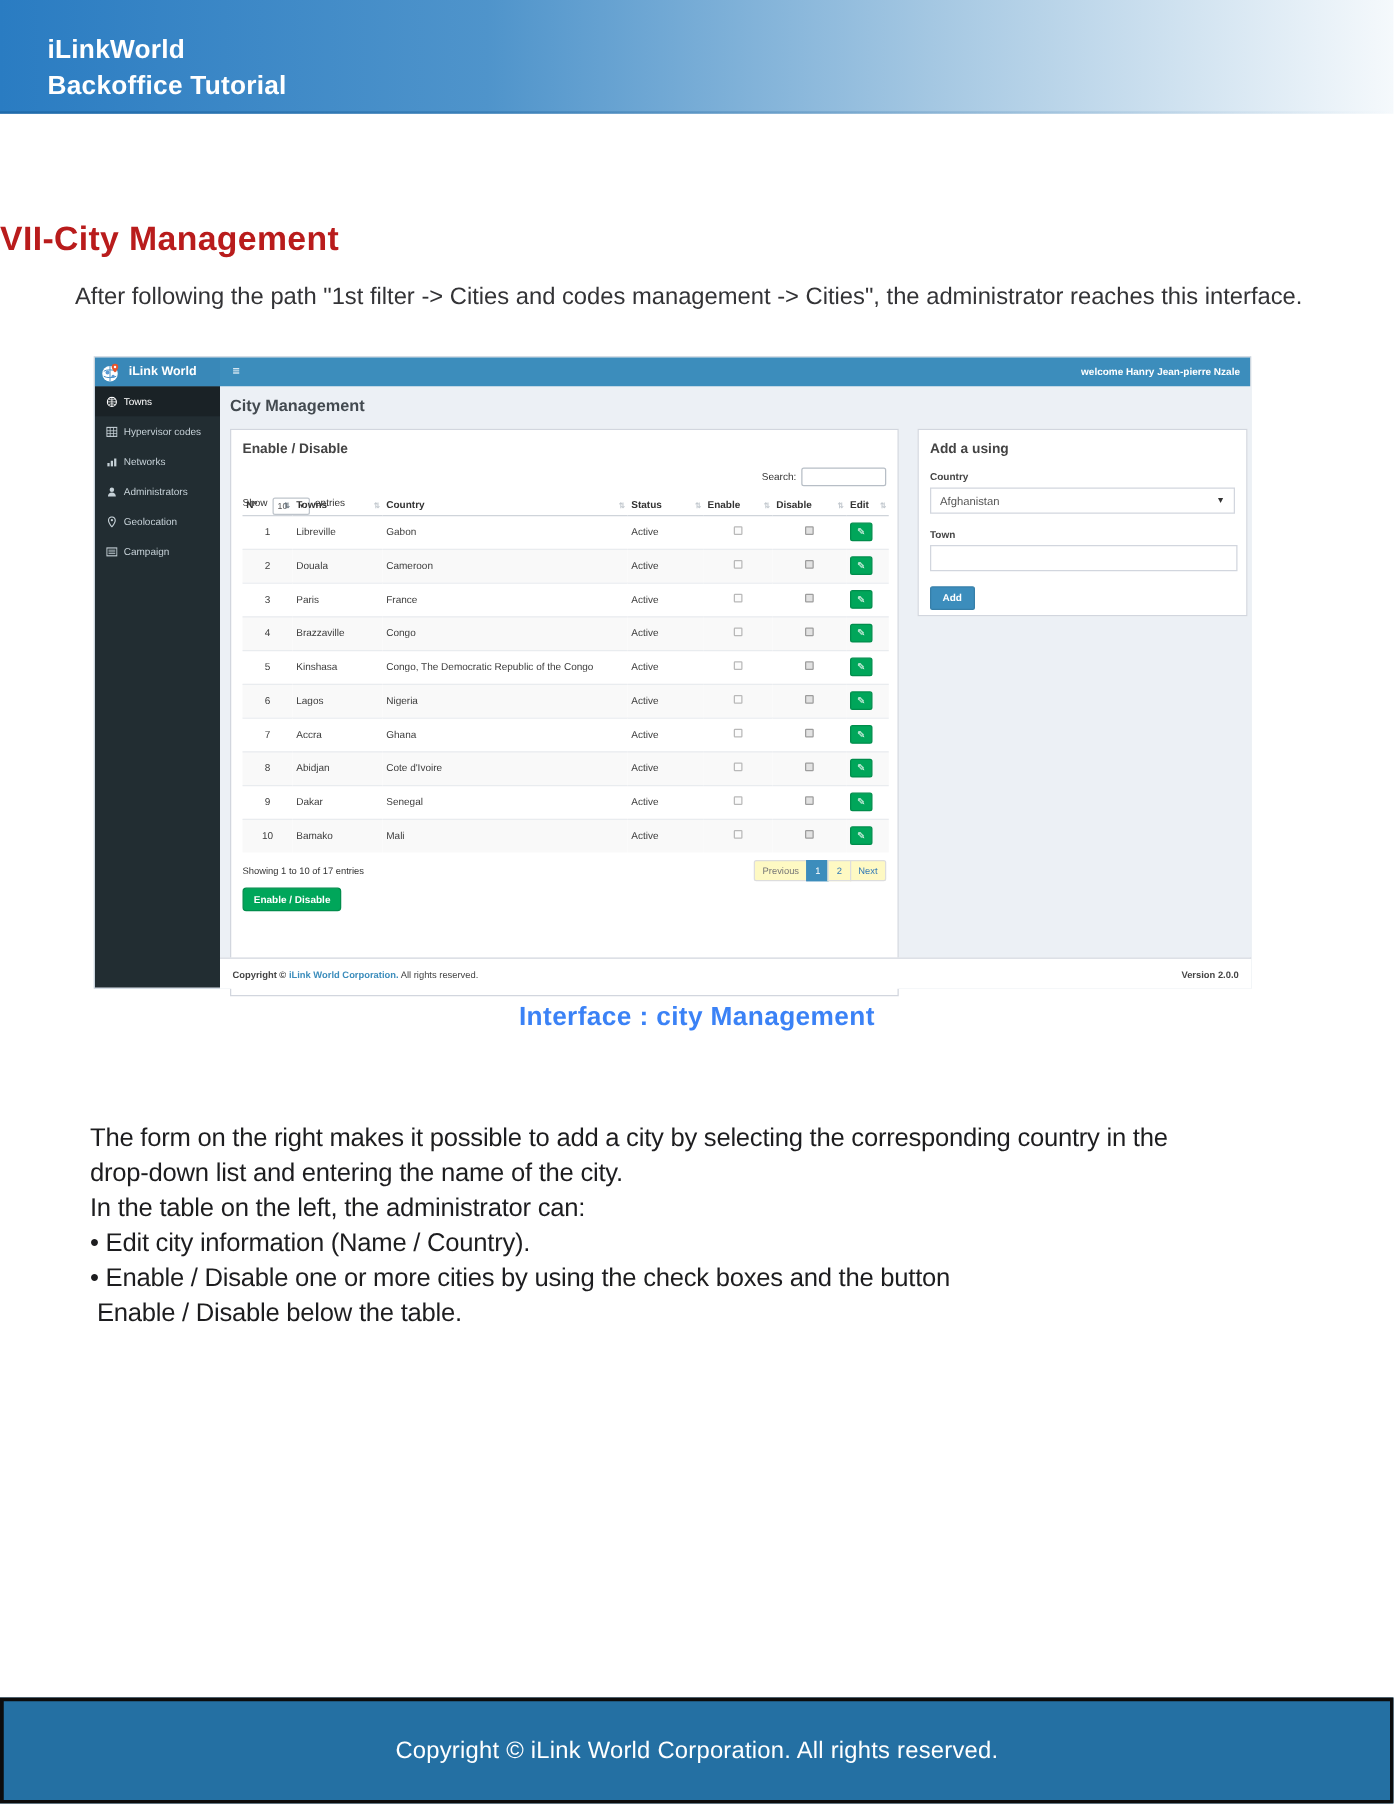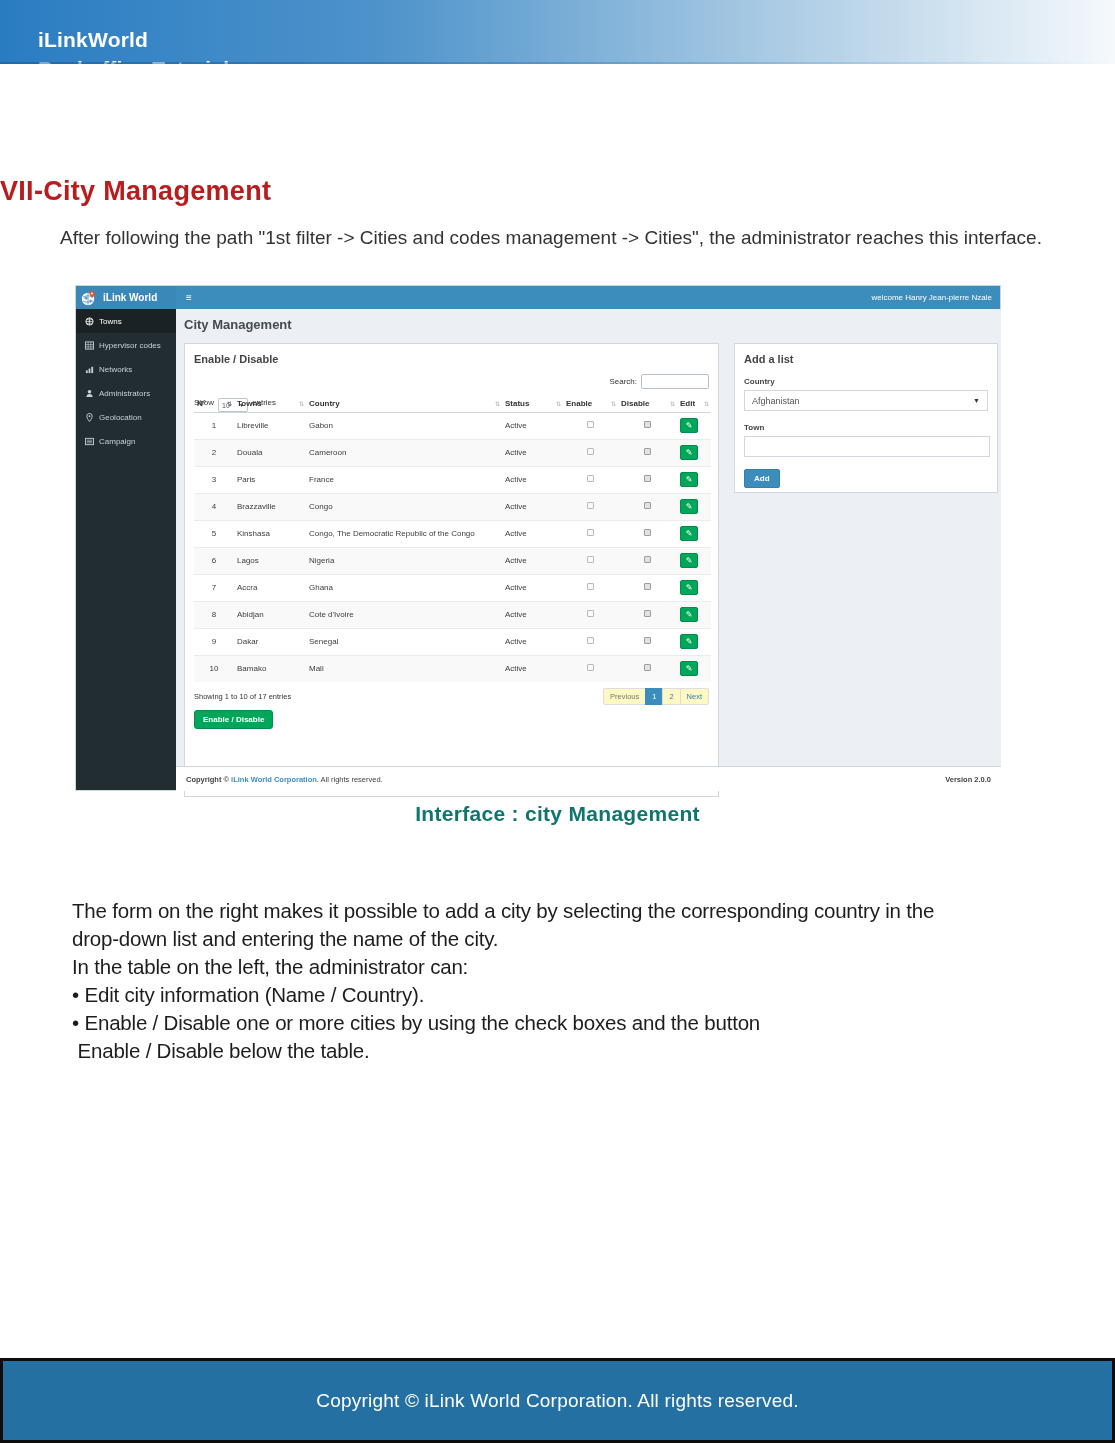--- a/index.html
+++ b/index.html
@@ -1,21 +1,21 @@
 <!DOCTYPE html>
 <html><head>
 <meta charset="utf-8">
 <style>
   * { margin:0; padding:0; box-sizing:border-box; }
   html,body { background:#fff; }
   body { font-family:"Liberation Sans", sans-serif; }
   .page { position:relative; width:1115px; height:1443px; background:#fff; overflow:hidden; }
 
   
-  .doc-header { position:absolute; left:0; top:0; width:1115px; height:64px;
+  .doc-header { position:absolute; left:0; top:0; width:1115px; height:91px;
     background:linear-gradient(90deg,#2a7cc2 0%,#4f94cb 35%,#a7c9e3 68%,#f5f9fc 100%);
     padding:25px 0 0 38px; }
   .doc-header:after { content:""; position:absolute; left:0; bottom:0; height:2px; width:100%;
     background:linear-gradient(90deg,rgba(23,92,150,.55),rgba(255,255,255,0)); }
   .doc-header div { color:#fff; font-size:21px; font-weight:600; line-height:29px; letter-spacing:.2px; }
 
   
   .doc-title { position:absolute; left:0; top:176px; width:100%; text-align:left;
     font-size:27px; font-weight:700; color:#b91c1c; letter-spacing:.3px; }
   .doc-intro { position:absolute; left:60px; top:224px; width:1012px;
@@ -23,21 +23,21 @@
 
   
   .shot { position:absolute; left:75px; top:285px; width:926px; height:506px;
     border:1px solid #ccd6df; background:#ecf0f5; font-family:"Liberation Sans",sans-serif; }
   .shot-logo { position:absolute; left:0; top:0; width:100px; height:23px; background:#3988b8;
     display:flex; align-items:center; padding-left:5px; z-index:3; }
   .shot-logo .brand { color:#fff; font-size:10px; font-weight:700; margin-left:6px; }
   .shot-navbar { position:absolute; left:100px; top:0; right:0; height:23px; background:#3c8dbc;
     display:flex; align-items:center; justify-content:space-between; padding:0 8px 0 10px; z-index:3; }
   .menu-toggle { color:#fff; font-size:10px; cursor:pointer; }
-  .welcome { color:#fff; font-size:8px; font-weight:400; }
+  .welcome { color:#fff; font-size:8px; font-weight:700; }
   .shot-sidebar { position:absolute; left:0; top:23px; width:100px; bottom:0; background:#222d32; z-index:2; }
   .side-item { height:24px; display:flex; align-items:center; padding-left:9px;
     color:#c6d1d7; font-size:8px; cursor:pointer; }
   .side-item svg { margin-right:5px; flex:0 0 auto; }
   .side-item.active { background:#1a2226; color:#fff; }
   .shot-content { position:absolute; left:100px; top:23px; width:825px; height:457px; background:#ecf0f5; }
   .shot-title { position:absolute; left:108px; top:31px; font-size:13px; font-weight:700; color:#434a50; z-index:4; }
 
   .box { position:absolute; background:#fff; border:1px solid #d2d6de; z-index:4; }
   .panel-left  { left:108px; top:57px; width:535px; height:454px; }
@@ -88,21 +88,21 @@
 
   .shot-footer { position:absolute; left:100px; top:480px; width:825px; height:25px; background:#fff;
     border-top:1px solid #d2d6de; z-index:4; display:flex; align-items:center; justify-content:space-between;
     padding:0 10px; font-size:7.5px; color:#444; }
   .shot-footer .lnk { color:#3c8dbc; font-weight:700; }
   .shot-footer .bold { font-weight:700; }
   .version { font-weight:700; color:#444; }
 
   
   .doc-caption { position:absolute; left:0; top:802px; width:100%; text-align:center;
-    font-size:21px; font-weight:700; color:#0f766e; letter-spacing:.3px; }
+    font-size:21px; font-weight:700; color:#3b82f6; letter-spacing:.3px; }
   .doc-body { position:absolute; left:72px; top:897px; width:990px; color:#1d1d1f; }
   .doc-body div { font-size:20.5px; line-height:28px; letter-spacing:-0.2px; white-space:pre-wrap; }
   .doc-footer { position:absolute; left:0; top:1358px; width:1115px; height:85px; background:#2470a3;
     border:3px solid #0c0c0c; display:flex; align-items:center; justify-content:center; }
   .doc-footer div { color:#fff; font-size:19px; letter-spacing:.2px; }
 </style>
 </head>
 <body>
 
 <div class="page">
@@ -323,21 +323,21 @@
           <span class="active">1</span>
           <span>2</span>
           <span class="last">Next</span>
         </span>
       </div>
 
       <button class="bulk-btn">Enable / Disable</button>
     </div>
 
     <div class="box panel-right">
-      <div class="panel-title">Add a list</div>
+      <div class="panel-title">Add a using</div>
       <div class="field-label">Country</div>
       <div class="select-box">
         <span>Afghanistan</span>
         <span class="caret">▼</span>
       </div>
       <div class="field-label">Town</div>
       <input class="town-input" type="text" style="">
       <button class="add-btn">Add</button>
     </div>
 

